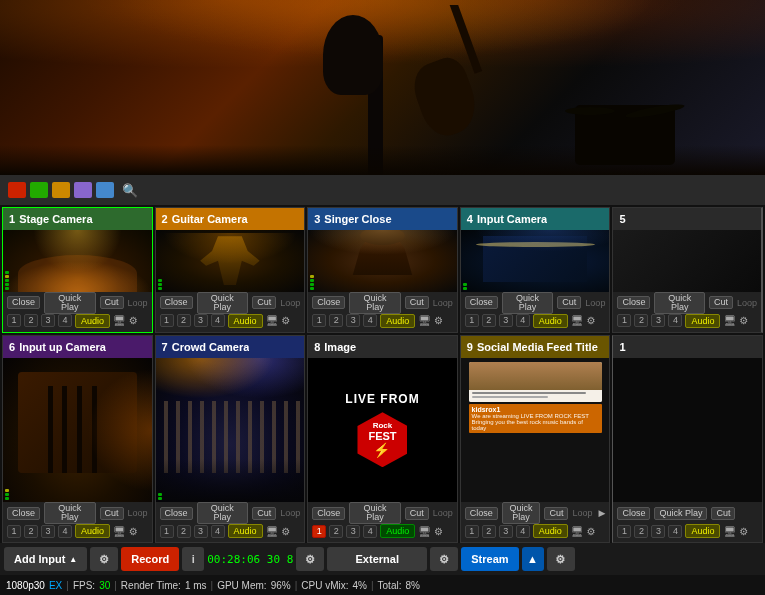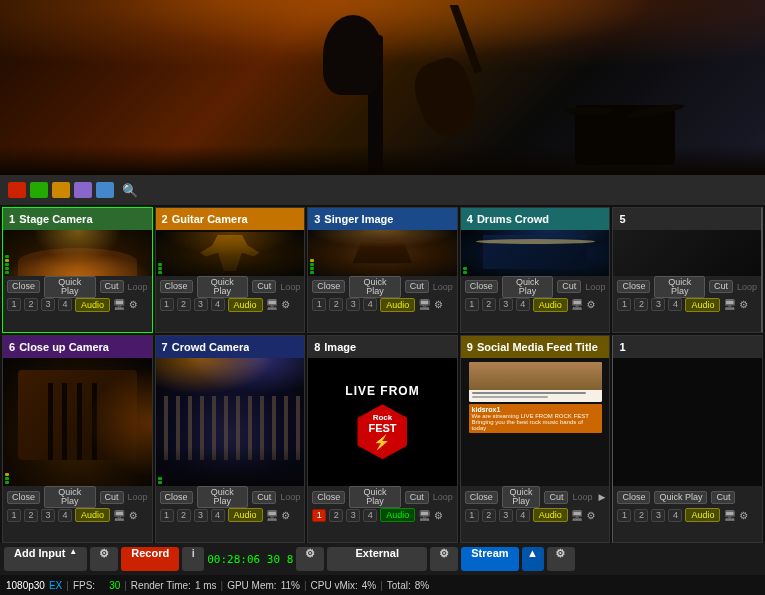--- a/index.html
+++ b/index.html
@@ -100,21 +100,21 @@
       overflow: hidden;
       text-overflow: ellipsis;
     }
     .input-preview {
       flex: 1;
       position: relative;
       overflow: hidden;
       min-height: 0;
     }
     .input-controls {
-      height: 56px;
+      height: 40px;
       background: #222;
       display: flex;
       flex-direction: column;
       padding: 2px 4px;
       flex-shrink: 0;
       gap: 1px;
     }
     .ctrl-row1 {
       display: flex;
       align-items: center;
@@ -255,21 +255,21 @@
       background: #111;
       display: flex;
       align-items: center;
       padding: 0 6px;
       gap: 4px;
       font-size: 10px;
       color: #ccc;
     }
     .res-label { color: #fff; font-weight: normal; font-size: 10px; }
     .ex-label { color: #0af; font-size: 10px; }
-    .fps-val { color: #0f0; margin-left: 10px; }
+    .fps-val { color: #0f0; }
     .stat-sep { color: #555; }
 
     
     .main-toolbar {
       position: absolute;
       bottom: 20px;
       left: 0;
       right: 0;
       height: 32px;
       background: #1a1a1a;
@@ -280,21 +280,21 @@
     }
     .tb-btn {
       height: 24px;
       padding: 0 10px;
       border-radius: 3px;
       border: none;
       cursor: pointer;
       font-size: 11px;
       font-weight: bold;
       display: flex;
-      align-items: flex-start;
+      align-items: center;
       gap: 4px;
     }
     .tb-btn-add { background: #3a3a3a; color: #fff; }
     .tb-btn-settings { background: #3a3a3a; color: #ccc; width: 28px; padding: 0; justify-content: center; }
     .tb-btn-record { background: #cc2200; color: #fff; }
     .tb-btn-info { background: #3a3a3a; color: #ccc; width: 22px; padding: 0; justify-content: center; }
     .tb-time { color: #0f0; font-family: monospace; font-size: 11px; }
     .tb-btn-gear { background: #3a3a3a; color: #ccc; width: 28px; padding: 0; justify-content: center; }
     .tb-btn-external { background: #3a3a3a; color: #fff; flex: 1; justify-content: center; max-width: 100px; }
     .tb-btn-stream { background: #0066cc; color: #fff; }
@@ -483,21 +483,21 @@
         <button class="btn-audio">Audio</button>
         <span class="btn-monitor">🖥</span>
         <span class="btn-settings">⚙</span>
       </div>
     </div>
   </div>
 
   <div class="input-cell">
     <div class="input-header hdr-blue">
       <span class="input-number">3</span>
-      <span class="input-title">Singer Image</span>
+      <span class="input-title">Singer Close</span>
     </div>
     <div class="input-preview cam-singer">
       <div style="position:absolute;bottom:10%;left:25%;width:50%;height:85%;background:linear-gradient(to bottom,#3a1a00,#1a0d00);clip-path:polygon(35% 0%,65% 0%,80% 30%,90% 80%,10% 80%,20% 30%);"></div>
       <div style="position:absolute;bottom:75%;left:35%;width:30%;height:30%;background:#2a1500;border-radius:50%;"></div>
       <div style="position:absolute;top:0;left:0;right:0;height:40%;background:radial-gradient(ellipse at 50% 0%,rgba(200,150,80,0.4) 0%,transparent 70%);"></div>
       <div class="vu-indicator">
         <div class="vu-seg"></div>
           <div class="vu-seg"></div>
           <div class="vu-seg"></div>
         <div class="vu-seg yellow"></div>
@@ -518,21 +518,21 @@
         <button class="btn-audio">Audio</button>
         <span class="btn-monitor">🖥</span>
         <span class="btn-settings">⚙</span>
       </div>
     </div>
   </div>
 
   <div class="input-cell">
     <div class="input-header hdr-teal">
       <span class="input-number">4</span>
-      <span class="input-title">Drums Crowd</span>
+      <span class="input-title">Input Camera</span>
     </div>
     <div class="input-preview cam-drums">
       <div class="drums-person"></div>
       <div class="cymbals"></div>
       <div style="position:absolute;top:0;left:0;right:0;height:40%;background:radial-gradient(ellipse at 60% 0%,rgba(50,100,200,0.3) 0%,transparent 60%);"></div>
       <div class="vu-indicator">
         <div class="vu-seg"></div>
           <div class="vu-seg"></div>
       </div>
     </div>
@@ -578,21 +578,21 @@
         <button class="btn-audio">Audio</button>
         <span class="btn-monitor">🖥</span>
         <span class="btn-settings">⚙</span>
       </div>
     </div>
   </div>
 
   <div class="input-cell">
     <div class="input-header hdr-purple">
       <span class="input-number">6</span>
-      <span class="input-title">Close up Camera</span>
+      <span class="input-title">Input up Camera</span>
     </div>
     <div class="input-preview cam-closeup">
 
       <div style="position:absolute;bottom:20%;left:10%;width:80%;height:70%;background:linear-gradient(135deg,#3a1a00,#1a0d00);border-radius:4px;"></div>
       <div style="position:absolute;bottom:20%;left:30%;width:5px;height:60%;background:#0d0600;"></div>
       <div style="position:absolute;bottom:20%;left:40%;width:5px;height:60%;background:#0d0600;"></div>
       <div style="position:absolute;bottom:20%;left:50%;width:5px;height:60%;background:#0d0600;"></div>
       <div style="position:absolute;bottom:20%;left:60%;width:5px;height:60%;background:#0d0600;"></div>
       <div style="position:absolute;top:0;right:0;width:50%;height:100%;background:radial-gradient(ellipse at 100% 50%,rgba(255,120,0,0.3) 0%,transparent 60%);"></div>
       <div class="vu-indicator">
@@ -780,20 +780,20 @@
   <span class="res-label">1080p30</span>
   <span class="ex-label">EX</span>
   <span class="stat-sep">|</span>
   <span>FPS:</span>
   <span class="fps-val">30</span>
   <span class="stat-sep">|</span>
   <span>Render Time:</span>
   <span>1 ms</span>
   <span class="stat-sep">|</span>
   <span>GPU Mem:</span>
-  <span>11%</span>
+  <span>96%</span>
   <span class="stat-sep">|</span>
   <span>CPU vMix:</span>
   <span>4%</span>
   <span class="stat-sep">|</span>
   <span>Total:</span>
   <span>8%</span>
 </div>
 
 </body></html>

